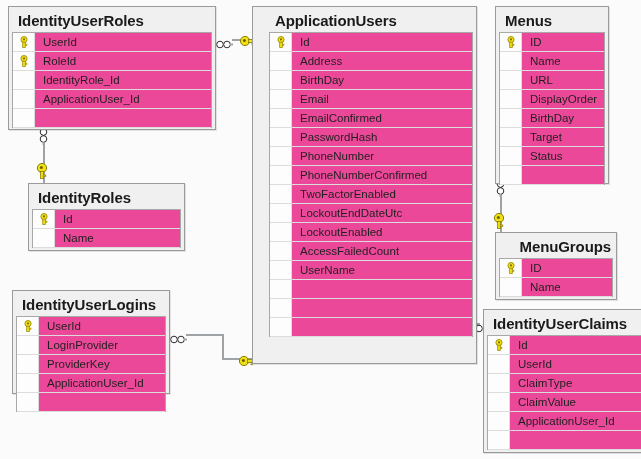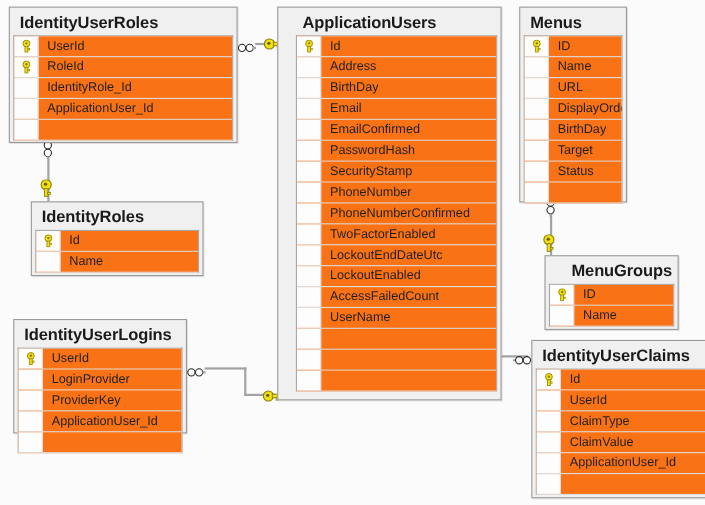--- a/index.html
+++ b/index.html
@@ -42,21 +42,21 @@
     border: 1px solid #a8a8a8;
     border-bottom: none;
     box-sizing: border-box;
   }
   .field-row {
     display: flex;
     align-items: center;
     height: 19px;
     border-bottom: 1px solid #dcdcdc;
     box-sizing: border-box;
-    background: #f97316;
+    background: #ec4899;
   }
   .field-row.blank {
     height: 19px;
   }
   .field-gutter {
     width: 22px;
     min-width: 22px;
     height: 100%;
     border-right: 1px solid #dcdcdc;
     box-sizing: border-box;
@@ -235,21 +235,21 @@
           <div class="field-row">
             <div class="field-gutter"></div>
             <div class="field-label">ApplicationUser_Id</div>
           </div>
           <div class="field-row blank">
             <div class="field-gutter"></div>
             <div class="field-label"></div>
           </div>
         </div>
       </div>
-      <div class="entity" style="left: 252px; top: 6px; width: 204px; height: 358px; padding-left: 16px;">
+      <div class="entity" style="left: 252px; top: 6px; width: 225px; height: 358px; padding-left: 16px;">
         <div class="entity-title">ApplicationUsers</div>
         <div class="entity-grid">
           <div class="field-row">
             <div class="field-gutter">
               <svg class="key-glyph" viewBox="0 0 12 12" width="12" height="12" aria-hidden="true">
                 <circle cx="6" cy="3.6" r="3.1" fill="#f2e112" stroke="#9a8b08" stroke-width="0.9"></circle>
                 <circle cx="6" cy="3.4" r="1.05" fill="#7d7000"></circle>
                 <rect x="4.7" y="6.2" width="2.6" height="5.2" fill="#f2e112" stroke="#9a8b08" stroke-width="0.8"></rect>
                 <rect x="7.3" y="8.1" width="1.7" height="1.3" fill="#f2e112" stroke="#9a8b08" stroke-width="0.6"></rect>
               </svg>
@@ -271,24 +271,20 @@
           <div class="field-row">
             <div class="field-gutter"></div>
             <div class="field-label">EmailConfirmed</div>
           </div>
           <div class="field-row">
             <div class="field-gutter"></div>
             <div class="field-label">PasswordHash</div>
           </div>
           <div class="field-row">
             <div class="field-gutter"></div>
-            <div class="field-label">SecurityStamp</div>
-          </div>
-          <div class="field-row">
-            <div class="field-gutter"></div>
             <div class="field-label">PhoneNumber</div>
           </div>
           <div class="field-row">
             <div class="field-gutter"></div>
             <div class="field-label">PhoneNumberConfirmed</div>
           </div>
           <div class="field-row">
             <div class="field-gutter"></div>
             <div class="field-label">TwoFactorEnabled</div>
           </div>
@@ -315,21 +311,21 @@
           <div class="field-row blank">
             <div class="field-gutter"></div>
             <div class="field-label"></div>
           </div>
           <div class="field-row blank">
             <div class="field-gutter"></div>
             <div class="field-label"></div>
           </div>
         </div>
       </div>
-      <div class="entity" style="left: 472px; top: 6px; width: 98px; height: 178px;">
+      <div class="entity" style="left: 495px; top: 6px; width: 114px; height: 178px;">
         <div class="entity-title">Menus</div>
         <div class="entity-grid">
           <div class="field-row">
             <div class="field-gutter">
               <svg class="key-glyph" viewBox="0 0 12 12" width="12" height="12" aria-hidden="true">
                 <circle cx="6" cy="3.6" r="3.1" fill="#f2e112" stroke="#9a8b08" stroke-width="0.9"></circle>
                 <circle cx="6" cy="3.4" r="1.05" fill="#7d7000"></circle>
                 <rect x="4.7" y="6.2" width="2.6" height="5.2" fill="#f2e112" stroke="#9a8b08" stroke-width="0.8"></rect>
                 <rect x="7.3" y="8.1" width="1.7" height="1.3" fill="#f2e112" stroke="#9a8b08" stroke-width="0.6"></rect>
               </svg>

